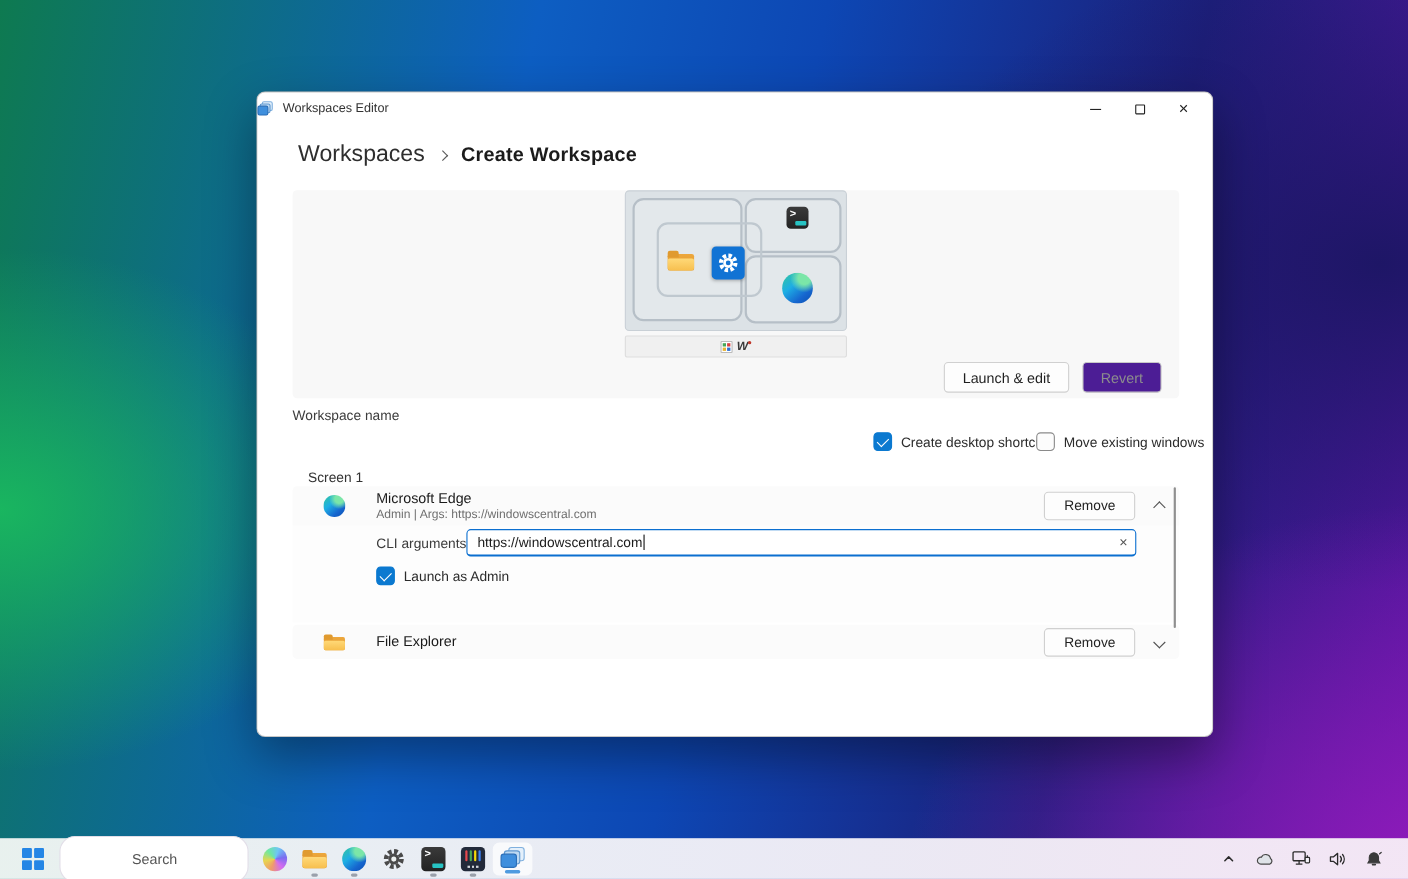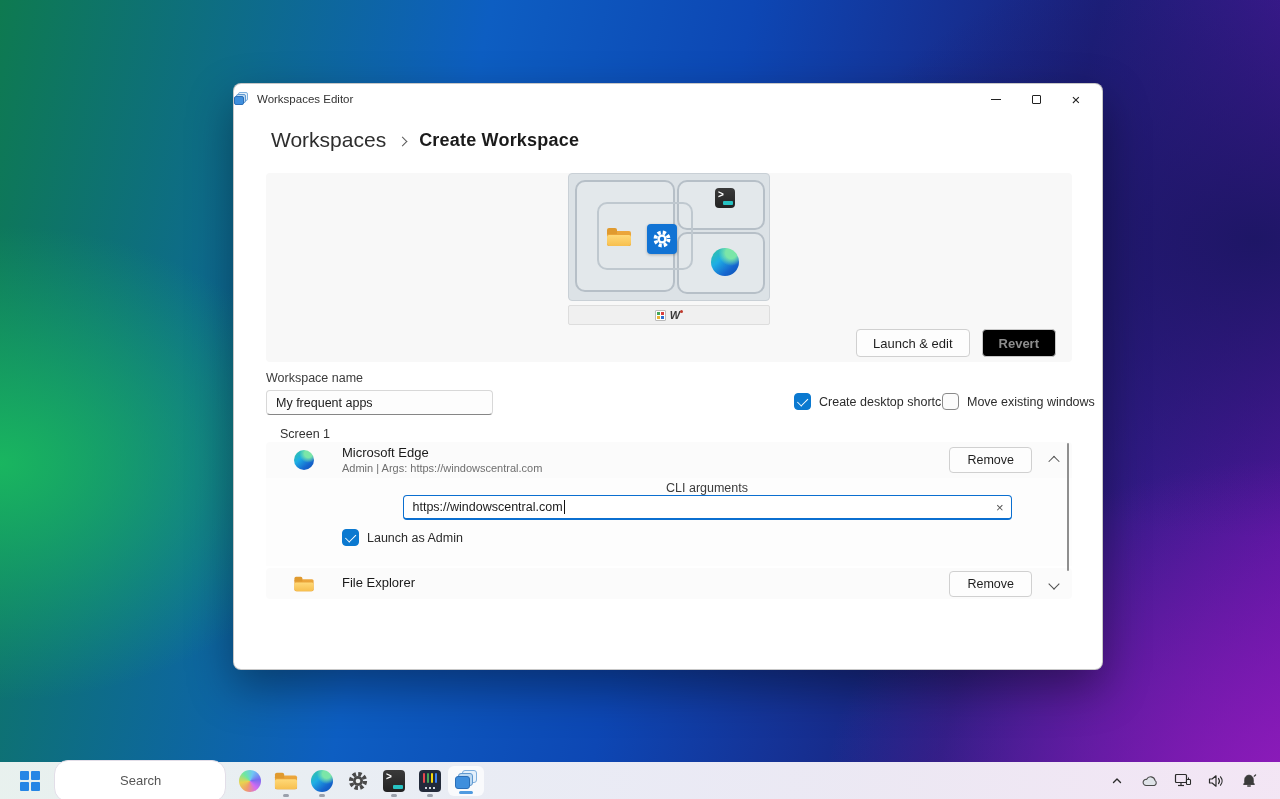--- a/index.html
+++ b/index.html
@@ -97,21 +97,21 @@
     background:#fff; border:1px solid #bbb; padding:1px; border-radius:1px; }
   .mini-grid i { display:block; }
   .mini-w { font-size:11px; font-weight:bold; color:#3a3a3a; font-style:italic; line-height:1; }
   .mini-w::after { content:""; display:inline-block; width:3px; height:3px; background:#c0392b;
     border-radius:50%; vertical-align:top; }
 
   .preview-actions { position:absolute; right:16px; top:156px; display:flex; gap:12px; }
   .btn { display:inline-flex; align-items:center; justify-content:center; font-size:13px;
     border-radius:4px; border:1px solid #d0d0d0; background:#fdfdfd; color:#1f1f1f;
     height:28px; padding:0 16px; cursor:default; }
-  .btn.disabled { background:#000000; border-color:#c8c8c8; color:#8d8d8d;font-weight:bold; }
+  .btn.disabled { background:#4c1d95; border-color:#c8c8c8; color:#8d8d8d; }
   .btn.primary { background:#1173d4; border-color:#1173d4; color:#fff; }
 
   
   .field-label { position:absolute; font-size:12.5px; color:#3c3c3c; }
   .textbox { background:#fdfdfd; border:1px solid #d8d8d8; border-bottom-color:#868686;
     border-radius:4px; font-size:12.5px; color:#1b1b1b; padding:0 9px; }
   input.textbox { outline:none; }
   .name-input { position:absolute; left:32px; top:306px; width:227px; height:25px; }
 
   .opt-row { position:absolute; top:309px; display:flex; align-items:center; gap:8px; }
@@ -133,21 +133,21 @@
   .app-name { font-size:13px; color:#1a1a1a; line-height:1.25; }
   .app-sub { font-size:11px; color:#6f6f6f; line-height:1.3; }
   .row-actions { position:absolute; right:14px; display:flex; align-items:center; gap:18px; }
   .remove-btn { height:26px; padding:0 17px; font-size:12.5px; }
   .chev { width:8px; height:8px; border:solid #4f4f4f; border-width:0 1.5px 1.5px 0; }
   .chev.up { transform:rotate(-135deg) translate(-1px,-1px); }
   .chev.down { transform:rotate(45deg); }
 
   .app-detail { position:relative; background:#fdfdfd; height:88px; padding-left:76px; }
   .detail-row { display:flex; align-items:center; }
-  .cli-row { padding-top:3px;flex-direction:column; }
+  .cli-row { padding-top:3px; }
   .detail-label { font-size:12.5px; color:#3c3c3c; }
   .cli-label { width:82px; }
   .cli-box { position:relative; margin-left:0; width:609px; height:25px;
     background:#fff; border:1px solid #0b6fd0; border-bottom-width:2px; border-radius:4px;
     display:flex; align-items:center; padding:0 24px 0 9px; font-size:12.5px; color:#1b1b1b; }
   .caret { width:1px; height:14px; background:#111; margin-left:1px; }
   .clear-x { position:absolute; right:7px; top:50%; transform:translateY(-50%);
     font-size:13px; color:#555; line-height:1; }
   .admin-row { margin-top:9px; gap:8px; }
   .pos-row { margin-top:9px; gap:0; }
@@ -277,21 +277,20 @@
         </span>
         <span class="mini-w">W</span>
       </div>
       <div class="preview-actions">
         <button class="btn">Launch &amp; edit</button>
         <button class="btn disabled">Revert</button>
       </div>
     </div>
 
     <span class="field-label" style="left:32px;top:287px;">Workspace name</span>
-    <input class="textbox name-input" value="My frequent apps" style="">
 
     <div class="opt-row" style="left:560px;">
       <span class="checkbox checked"></span>
       <span class="opt-label">Create desktop shortcut</span>
     </div>
     <div class="opt-row" style="left:708px;">
       <span class="checkbox"></span>
       <span class="opt-label">Move existing windows</span>
     </div>
 

